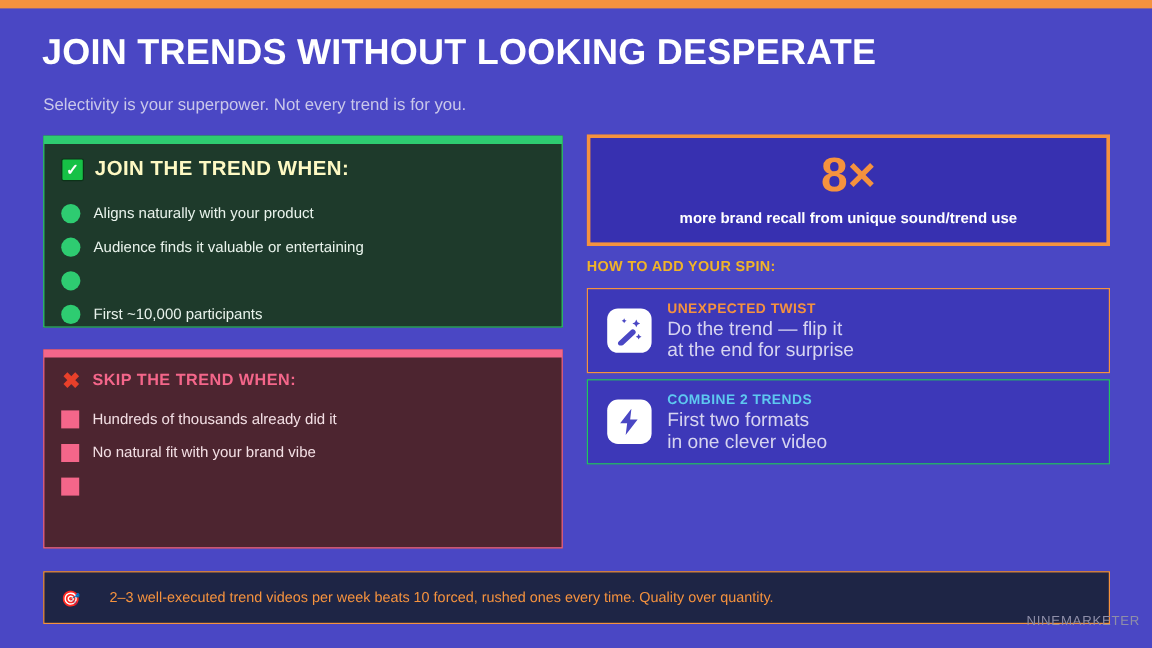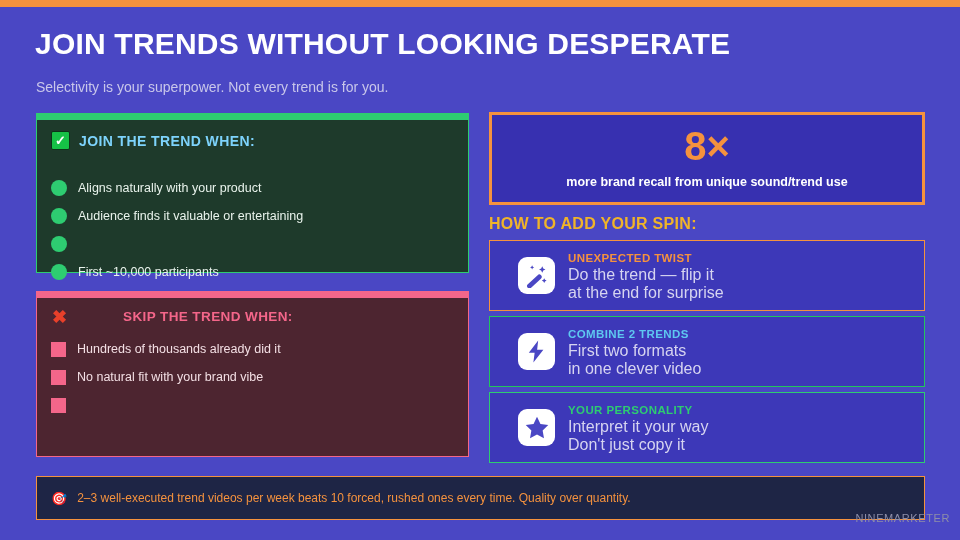--- a/index.html
+++ b/index.html
@@ -43,70 +43,70 @@
 
   .ico-check{
     width:17px;height:17px;background:#16c146;border:1.5px solid #0c3318;
     border-radius:2px;display:flex;align-items:center;justify-content:center;
     color:#ffffff;font-size:13px;line-height:1;font-weight:bold;
   }
   .ico-x{
     width:17px;height:17px;display:flex;align-items:center;justify-content:center;
     color:#e8402a;font-size:18px;line-height:1;font-weight:bold;
   }
-  .head-join{font-size:14px;font-weight:bold;color:#7dd3fc;letter-spacing:.4px;}
-  .head-skip{font-size:13.5px;font-weight:bold;color:#f4668a;letter-spacing:.4px;margin-left:46px;}
+  .head-join{font-size:17px;font-weight:bold;color:#fef9c3;letter-spacing:.4px;}
+  .head-skip{font-size:13.5px;font-weight:bold;color:#f4668a;letter-spacing:.4px;}
 
   .bullets{margin:10px 0 0 0;padding:0;list-style:none;}
-  .panel-join .bullets{margin-top:24px;}
+  .panel-join .bullets{margin-top:13px;}
   .panel-skip .bullets{margin-top:10px;}
   .bullets li{display:flex;align-items:center;height:28px;padding-left:14px;}
   .dot{width:16px;height:16px;border-radius:50%;background:#2ecc71;flex:0 0 auto;}
   .sq{width:15px;height:15px;background:#f4668a;flex:0 0 auto;}
   .btxt{margin-left:11px;font-size:12.5px;color:#e9f3ec;}
   .panel-skip .btxt{color:#f3dfe4;}
 
   
   .statbox{
     position:absolute;left:489px;top:112px;width:436px;height:93px;
     box-sizing:border-box;background:#3730b0;border:3px solid #f5923e;
     display:flex;flex-direction:column;align-items:center;justify-content:center;
   }
   .stat-num{font-size:40px;font-weight:bold;color:#f5923e;line-height:1;margin-top:-2px;}
   .stat-cap{font-size:12.5px;font-weight:bold;color:#ffffff;margin-top:9px;}
 
   .spin-label{
     position:absolute;left:489px;top:215px;
-    font-size:16px;font-weight:bold;color:#f0b429;letter-spacing:.3px;
+    font-size:12px;font-weight:bold;color:#f0b429;letter-spacing:.3px;
   }
 
   .card{
     position:absolute;left:489px;width:436px;height:71px;box-sizing:border-box;
-    background:#3d38b8;display:flex;align-items:center;padding-left:28px;
+    background:#3d38b8;display:flex;align-items:center;padding-left:16px;
   }
   .card-1{top:240px;border:1px solid #f5923e;}
   .card-2{top:316px;border:1px solid #22c55e;}
   .card-3{top:392px;border:1px solid #2ecc71;}
 
   .card-ico{
     width:37px;height:37px;border-radius:9px;background:#ffffff;
     display:flex;align-items:center;justify-content:center;flex:0 0 auto;
   }
   .card-body{margin-left:13px;}
   .card-title{font-size:11.5px;font-weight:bold;letter-spacing:.4px;}
   .t1{color:#f5923e;} .t2{color:#5ec8f0;} .t3{color:#2ecc71;}
   .card-line{font-size:16px;color:#d6d4f0;line-height:15px;margin-top:3px;}
 
   
   .footer{
     position:absolute;left:36px;top:476px;width:889px;height:44px;box-sizing:border-box;
     background:#1e2545;border:1px solid #f5923e;display:flex;align-items:center;padding-left:14px;
   }
   .foot-ico{font-size:13px;line-height:1;flex:0 0 auto;}
-  .foot-txt{margin-left:10px;font-size:12px;color:#f5923e;}
+  .foot-txt{margin-left:24px;font-size:12px;color:#f5923e;}
 
   .watermark{
     position:absolute;right:10px;top:512px;
     font-size:11px;color:#8e8ea8;letter-spacing:.6px;
   }
 </style>
 </head>
 <body>
 
 <div class="slide">
@@ -189,32 +189,20 @@
         <path d="M13.6 1.5L4.6 13.2h5.6L9.0 22.5l9.6-12.3h-6.0z" fill="#4a47c4"></path>
       </svg>
     </div>
     <div class="card-body">
       <div class="card-title t2">COMBINE 2 TRENDS</div>
       <div class="card-line">First two formats</div>
       <div class="card-line">in one clever video</div>
     </div>
   </div>
 
-  <div class="card card-3">
-    <div class="card-ico">
-      <svg width="26" height="26" viewBox="0 0 24 24" aria-hidden="true">
-        <path d="M12 1.6l3.2 6.6 7.2 1.0-5.2 5.1 1.25 7.2L12 18.1l-6.45 3.4L6.8 14.3 1.6 9.2l7.2-1.0z" fill="#4a47c4"></path>
-      </svg>
-    </div>
-    <div class="card-body">
-      <div class="card-title t3">YOUR PERSONALITY</div>
-      <div class="card-line">Interpret it your way</div>
-      <div class="card-line">Don't just copy it</div>
-    </div>
-  </div>
 
   <div class="footer">
     <span class="foot-ico">🎯</span>
     <span class="foot-txt">2–3 well-executed trend videos per week beats 10 forced, rushed ones every time. Quality over quantity.</span>
   </div>
 
   <div class="watermark">NINEMARKETER</div>
 
 </div>
 

